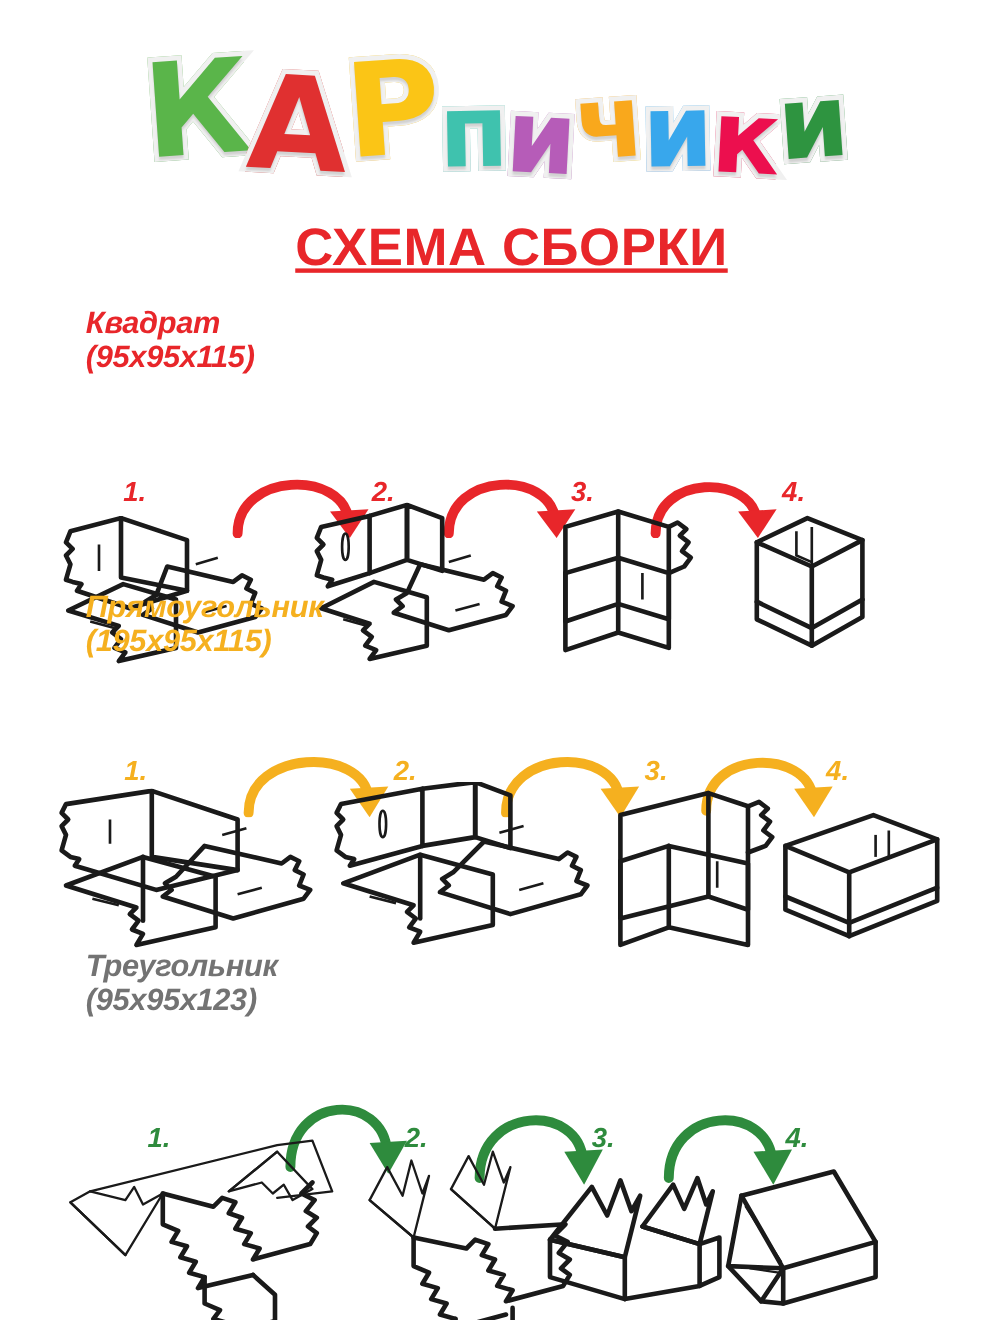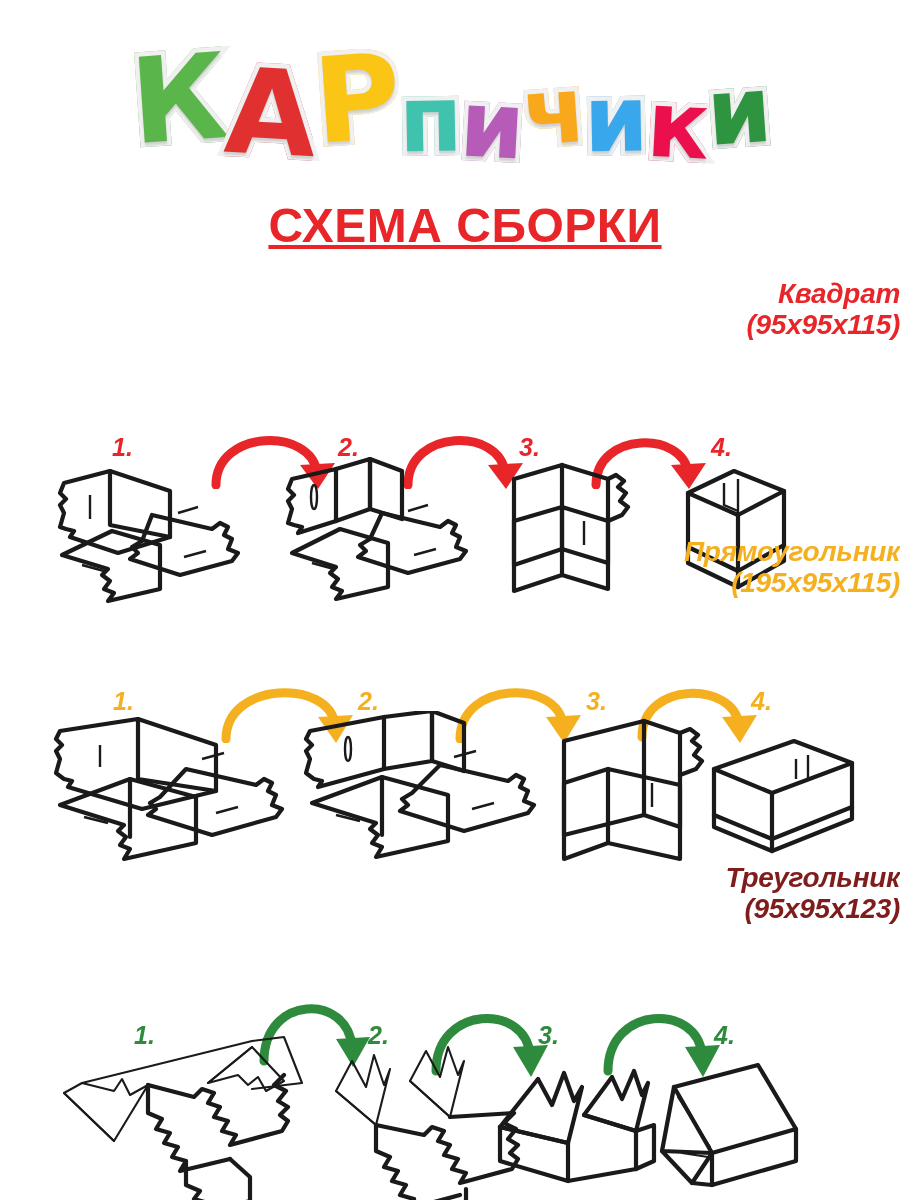--- a/index.html
+++ b/index.html
@@ -55,21 +55,21 @@
     text-align: center;
     font-family: "Liberation Sans", sans-serif;
     font-weight: bold;
     font-size: 48px;
     letter-spacing: 0.5px;
     color: #e8262a;
     text-decoration: underline;
   }
 
   
-  .section { position: absolute; left: 0; width: 900px; text-align: right; }
+  .section { position: absolute; left: 0; width: 900px; }
   #section-square    { top: 278px; height: 270px; }
   #section-rectangle { top: 536px; height: 300px; }
   #section-triangle  { top: 862px; height: 330px; }
 
   .section-heading {
     font-family: "Liberation Sans", sans-serif;
     font-style: italic;
     font-weight: bold;
     font-size: 28px;
     line-height: 1.12;
@@ -278,21 +278,21 @@
       </g>
       <g class="lineart-hole">
         <path d="M108 24 L108 48"></path>
         <path d="M96 28 L96 48"></path>
       </g>
     </svg>
   </div>
 </div>
 
 <div class="section" id="section-triangle">
-  <div class="section-heading" style="color: #7f1d1d;">Треугольник
+  <div class="section-heading" style="color: #737373;">Треугольник
 (95x95x123)</div>
 
   <div class="steps-row">
     <span class="step-num" style="left: 134px; top: 96px; color: rgb(46, 139, 61);">1.</span>
     <span class="step-num" style="left: 368px; top: 96px; color: rgb(46, 139, 61);">2.</span>
     <span class="step-num" style="left: 538px; top: 96px; color: rgb(46, 139, 61);">3.</span>
     <span class="step-num" style="left: 714px; top: 96px; color: rgb(46, 139, 61);">4.</span>
 
     <svg class="arrow-svg" style="left:256px; top:62px;" width="118" height="80" viewBox="0 0 118 80">
       <path d="M8 74 C8 8, 92 6, 96 60" fill="none" stroke="#2e8b3d" stroke-width="9" stroke-linecap="round"></path>

